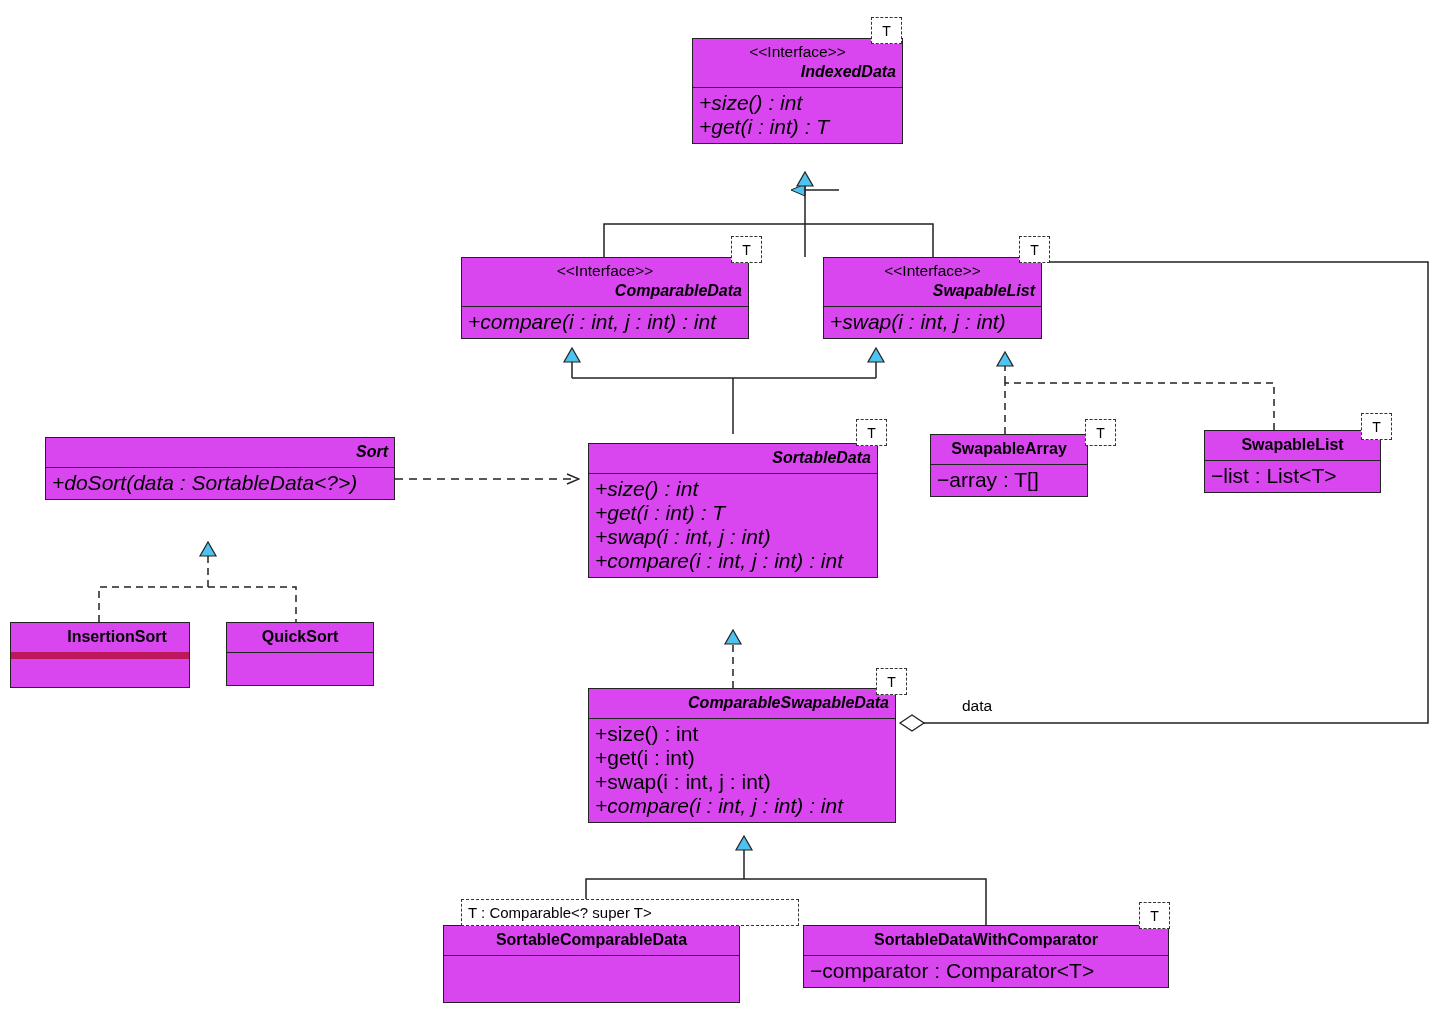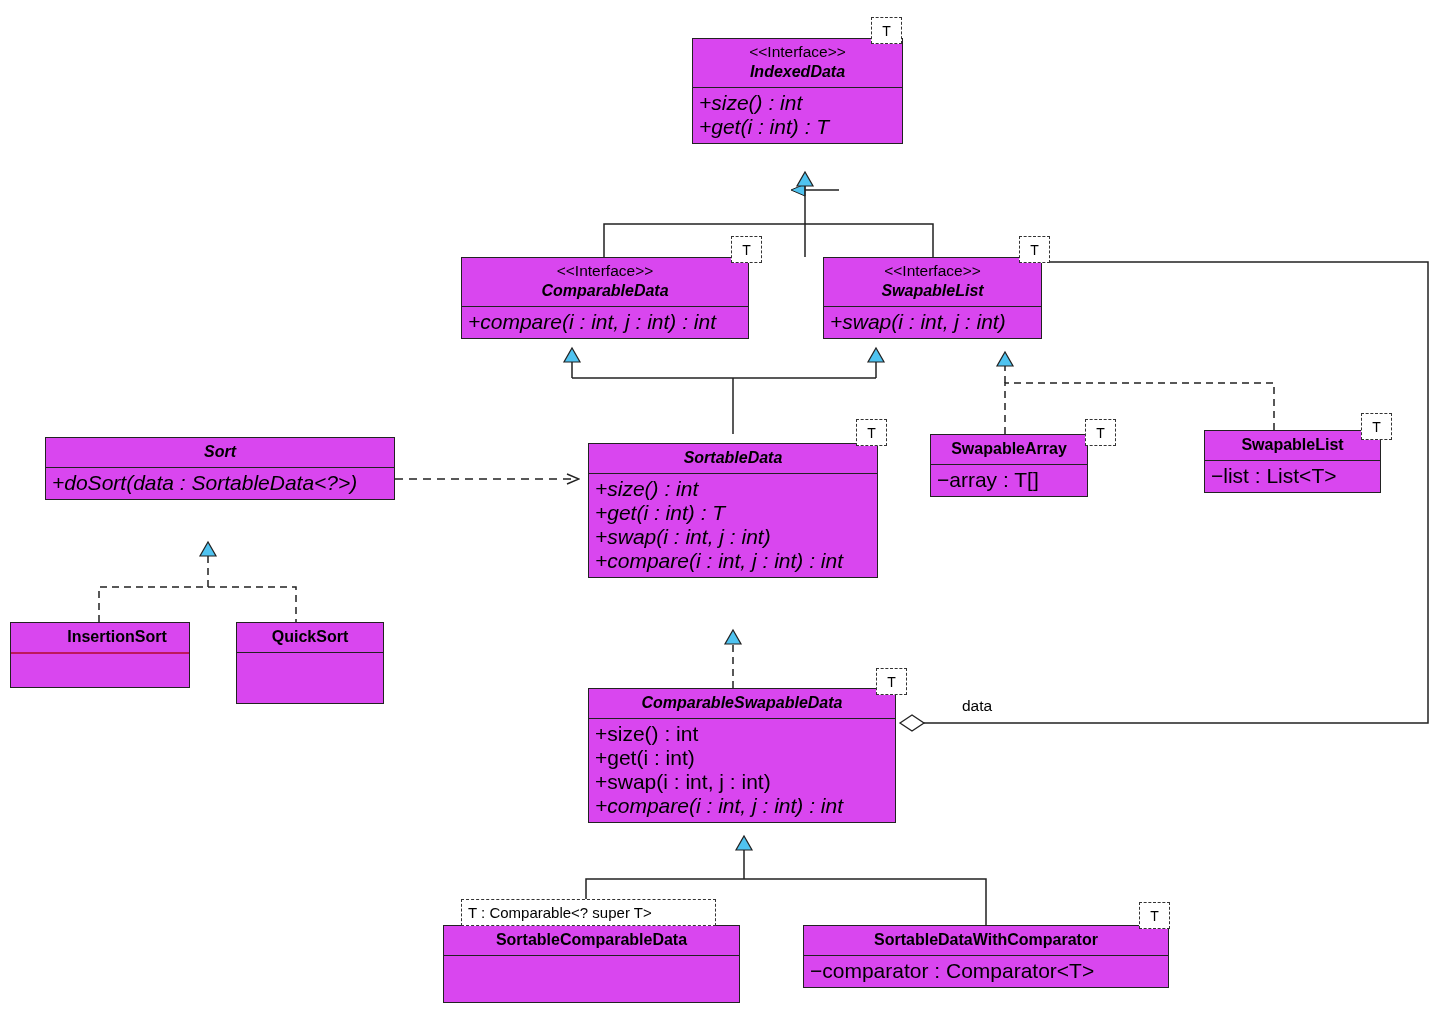--- a/index.html
+++ b/index.html
@@ -24,21 +24,21 @@
     padding:3px 6px 5px 6px;
     text-align:center;
   }
   .uml .members {
     border-bottom:none;
     padding:3px 5px 4px 6px;
     text-align:left;
   }
   .stereo { font-size:15.5px; color:#000; line-height:19px; }
   .cname  { font-size:16px; font-weight:bold; line-height:21px; color:#000; }
-  .cname.ital { font-style:italic; }
+  .cname.ital { font-style:italic;text-align:right; }
   .member { font-size:21px; line-height:24px; color:#000; white-space:nowrap; }
   .member.ital { font-style:italic; }
 
   
   .tparam {
     position:absolute;
     background:#ffffff;
     border:1px dashed #333333;
     font-size:14px;
     line-height:1;
@@ -172,27 +172,27 @@
   <div class="uml" style="left:45px; top:437px; width:350px;">
     <div class="sect">
       <div class="cname ital">Sort</div>
     </div>
     <div class="members last">
       <div class="member ital">+doSort(data : SortableData&lt;?&gt;)</div>
     </div>
   </div>
 
   <div class="uml" style="left:10px; top:622px; width:180px; height:66px;">
-    <div class="sect" style="border-bottom:2px solid #be185d;padding-left:40px;">
+    <div class="sect" style="border-bottom:7px solid #be185d;padding-left:40px;">
       <div class="cname">InsertionSort</div>
     </div>
     <div class="members last" style="height:30px;"></div>
   </div>
 
-  <div class="uml" style="left:236px; top:622px; width:148px; height:82px;">
+  <div class="uml" style="left:226px; top:622px; width:148px; height:64px;">
     <div class="sect" style="border-bottom:1px solid #222;">
       <div class="cname">QuickSort</div>
     </div>
     <div class="members last" style="height:30px;"></div>
   </div>
 
   <div class="uml" style="left:588px; top:443px; width:290px;">
     <div class="sect">
       <div class="cname ital">SortableData</div>
     </div>
@@ -219,21 +219,21 @@
   <div class="tparam" style="left:876px; top:668px; width:31px; height:27px;">T</div>
 
   <div class="edgelabel" style="left:962px; top:697px;">data</div>
 
   <div class="uml" style="left:443px; top:925px; width:297px; height:78px;">
     <div class="sect" style="border-bottom:1px solid #222;">
       <div class="cname">SortableComparableData</div>
     </div>
     <div class="members last" style="height:42px;"></div>
   </div>
-  <div class="tparam wide" style="left:461px; top:899px; width:255px; height:27px;">T : Comparable&lt;? super T&gt;</div>
+  <div class="tparam wide" style="left:461px; top:899px; width:338px; height:27px;">T : Comparable&lt;? super T&gt;</div>
 
   <div class="uml" style="left:803px; top:925px; width:366px;">
     <div class="sect">
       <div class="cname">SortableDataWithComparator</div>
     </div>
     <div class="members last">
       <div class="member">−comparator : Comparator&lt;T&gt;</div>
     </div>
   </div>
   <div class="tparam" style="left:1139px; top:902px; width:31px; height:27px;">T</div>

